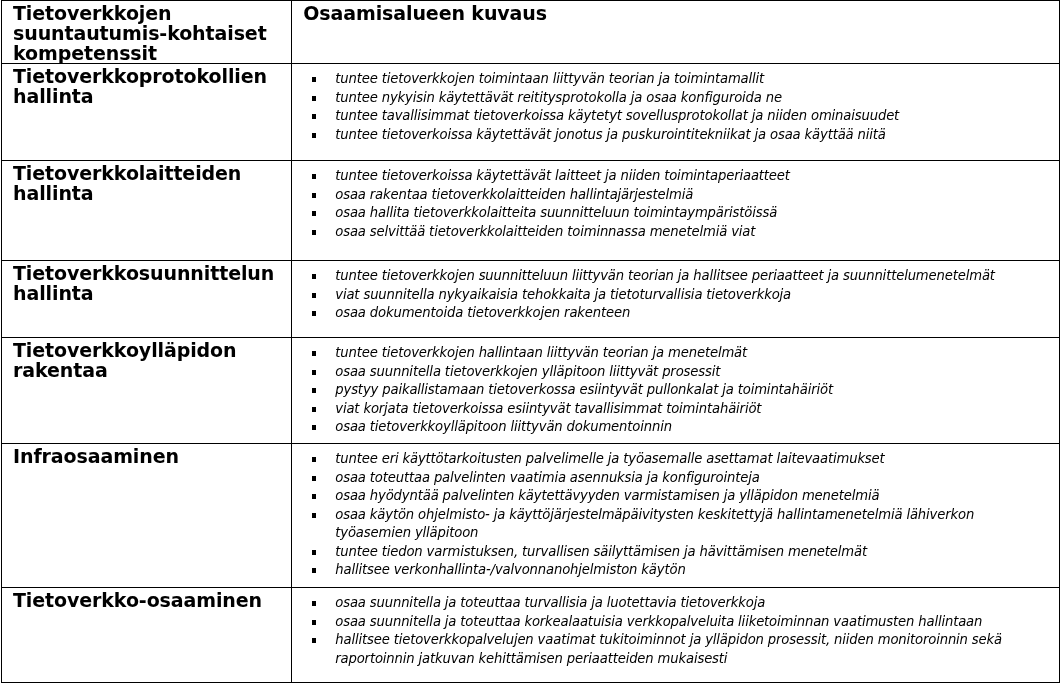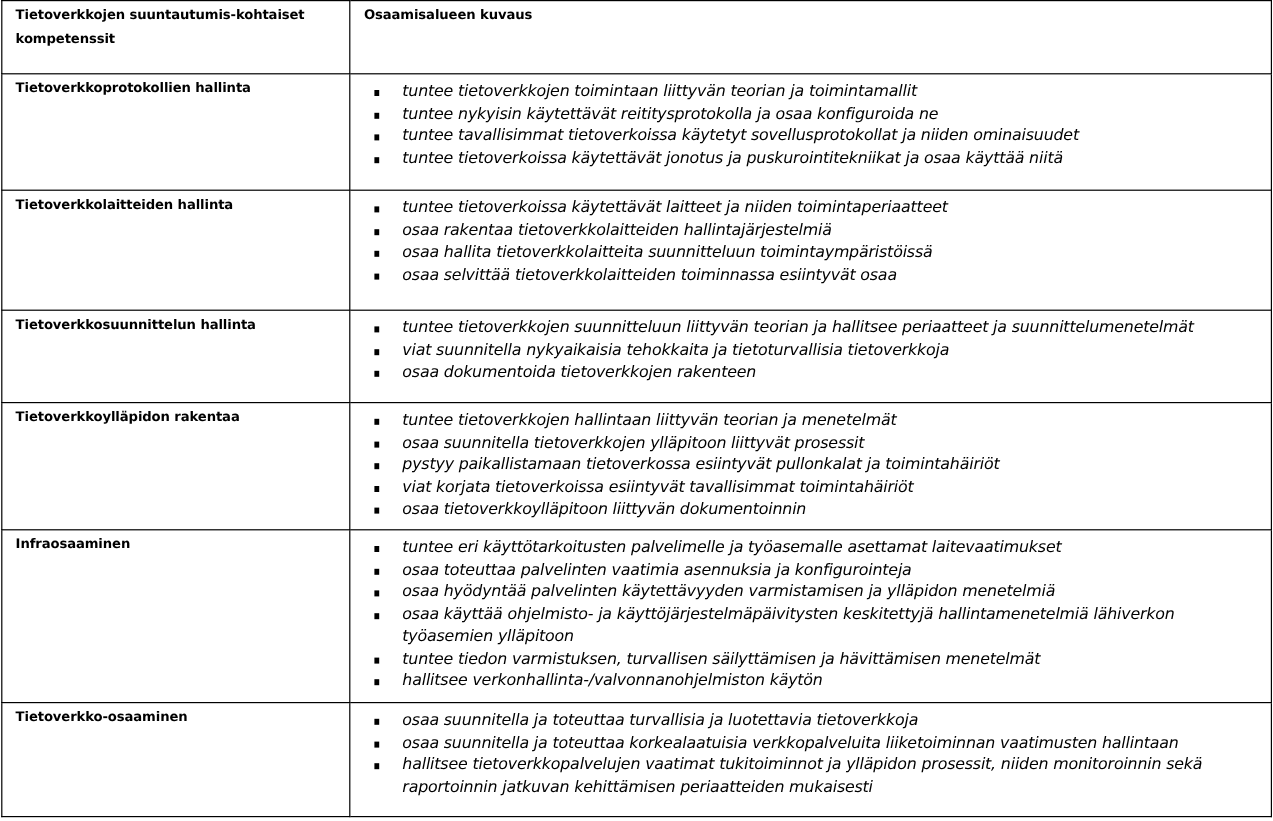--- a/index.html
+++ b/index.html
@@ -8,21 +8,21 @@
       position: absolute; left: 1px; top: 0px;
       width: 1059px; border-collapse: collapse;
       font-family: "DejaVu Sans", sans-serif; font-size: 13px; color: #000;
     }
     table.comp td, table.comp th {
       border: 1px solid #000; vertical-align: top; text-align: left; padding: 0;
     }
     .c1 { width: 290px; }
     .c2 { width: 767px; }
     .cell-title {
-      font-weight: bold; font-size: 11px; line-height: 20px;
+      font-weight: bold; font-size: 19px; line-height: 20px;
       padding: 2px 0 0 11px; letter-spacing: -0.1px;
     }
     .head-row td { height: 60px; }
     ul.bul { list-style: none; margin: 3px; padding: 3px 0 0 0; font-style: italic; }
     ul.bul li { position: relative; padding-left: 40px; padding-right: 8px; line-height: 18.5px; font-size: 13.2px; letter-spacing: -0.15px; }
     ul.bul li .b {
       position: absolute; left: 17px; top: 7px; width: 4px; height: 5px; background: #000;
     }
     .r1 td { height: 96px; }
     .r2 td { height: 99px; }
@@ -65,21 +65,21 @@
 
   <tr class="r2">
     <td>
           <div class="cell-title">Tietoverkkolaitteiden hallinta</div>
         </td>
     <td>
           <ul class="bul">
       <li><span class="b"></span><span>tuntee tietoverkoissa käytettävät laitteet ja niiden toimintaperiaatteet</span></li>
       <li><span class="b"></span><span>osaa rakentaa tietoverkkolaitteiden hallintajärjestelmiä</span></li>
       <li><span class="b"></span><span>osaa hallita tietoverkkolaitteita suunnitteluun toimintaympäristöissä</span></li>
-      <li><span class="b"></span><span>osaa selvittää tietoverkkolaitteiden toiminnassa esiintyvät osaa</span></li>
+      <li><span class="b"></span><span>osaa selvittää tietoverkkolaitteiden toiminnassa menetelmiä viat</span></li>
     </ul>
         </td>
   </tr>
 
   <tr class="r3">
     <td>
           <div class="cell-title">Tietoverkkosuunnittelun hallinta</div>
         </td>
     <td>
           <ul class="bul">
@@ -107,21 +107,21 @@
 
   <tr class="r5">
     <td>
           <div class="cell-title">Infraosaaminen</div>
         </td>
     <td>
           <ul class="bul">
       <li><span class="b"></span><span>tuntee eri käyttötarkoitusten palvelimelle ja työasemalle asettamat laitevaatimukset</span></li>
       <li><span class="b"></span><span>osaa toteuttaa palvelinten vaatimia asennuksia ja konfigurointeja</span></li>
       <li><span class="b"></span><span>osaa hyödyntää palvelinten käytettävyyden varmistamisen ja ylläpidon menetelmiä</span></li>
-      <li><span class="b"></span><span>osaa käyttää ohjelmisto- ja käyttöjärjestelmäpäivitysten keskitettyjä hallintamenetelmiä  lähiverkon työasemien ylläpitoon</span></li>
+      <li><span class="b"></span><span>osaa käytön ohjelmisto- ja käyttöjärjestelmäpäivitysten keskitettyjä hallintamenetelmiä  lähiverkon työasemien ylläpitoon</span></li>
       <li><span class="b"></span><span>tuntee tiedon varmistuksen, turvallisen säilyttämisen ja hävittämisen menetelmät</span></li>
       <li><span class="b"></span><span>hallitsee verkonhallinta-/valvonnanohjelmiston käytön</span></li>
     </ul>
         </td>
   </tr>
 
   <tr class="r6">
     <td>
           <div class="cell-title">Tietoverkko-osaaminen</div>
         </td>

